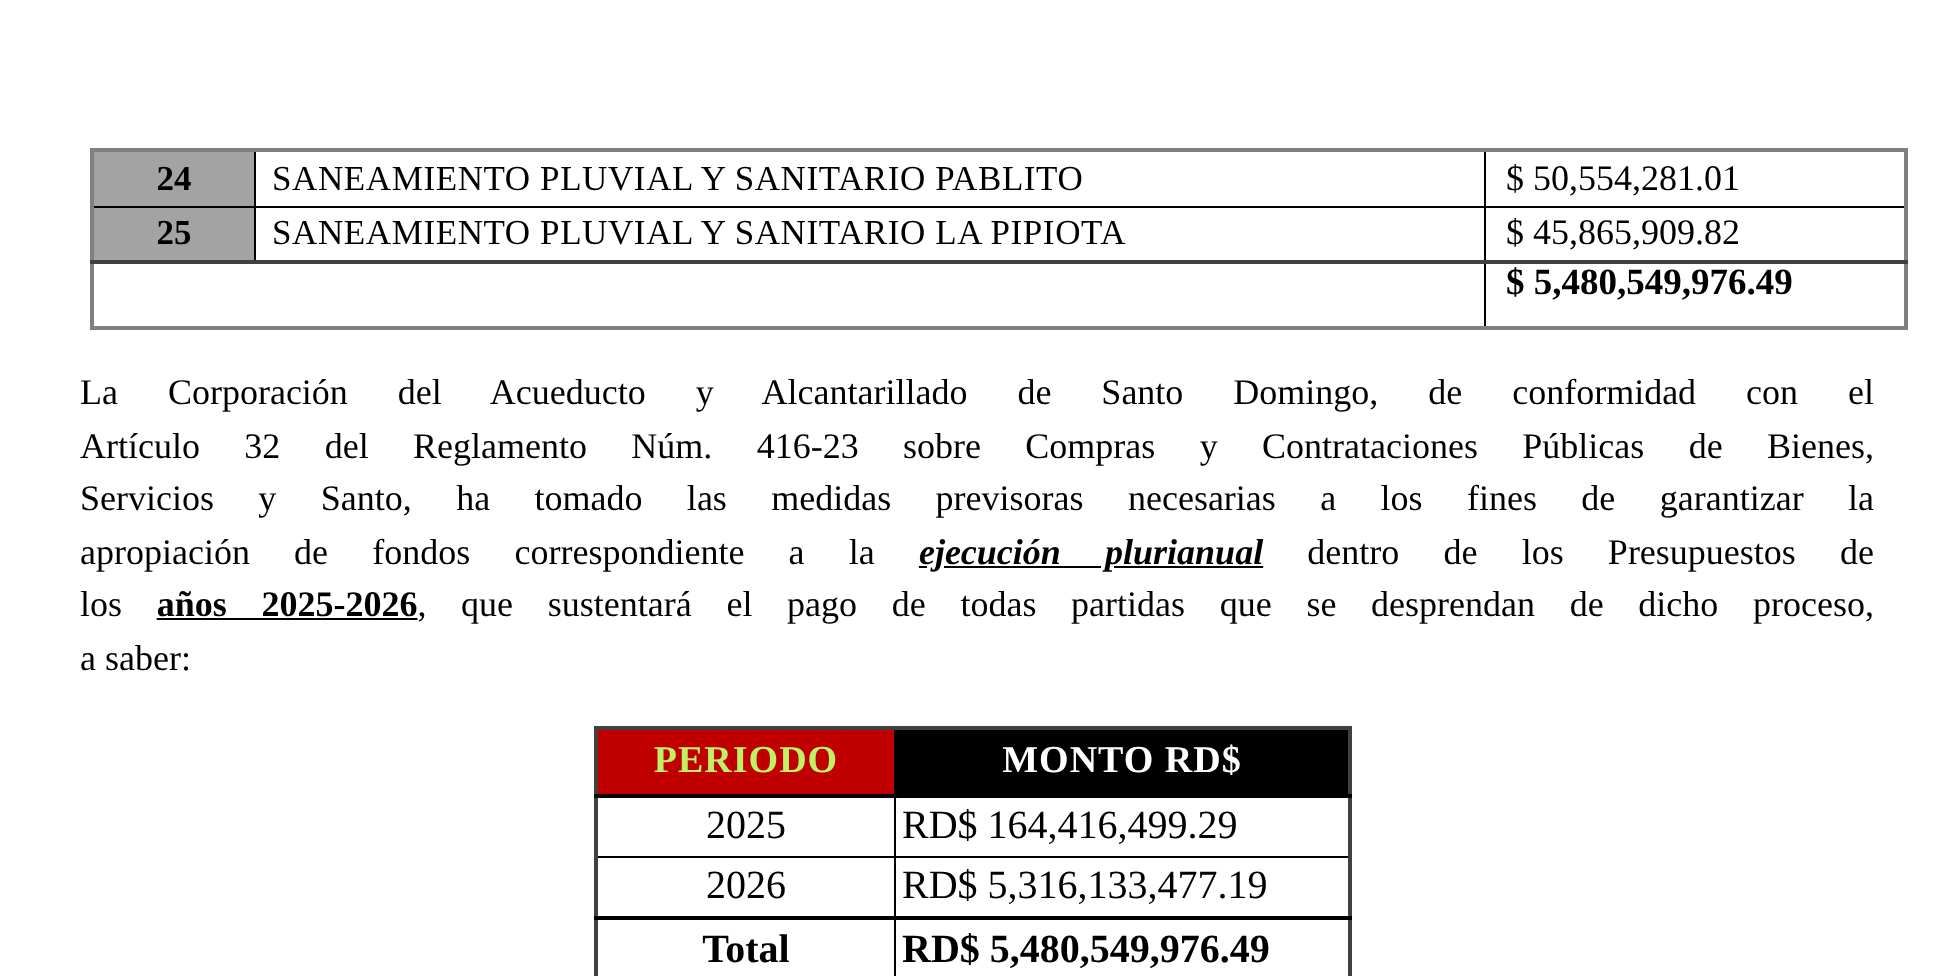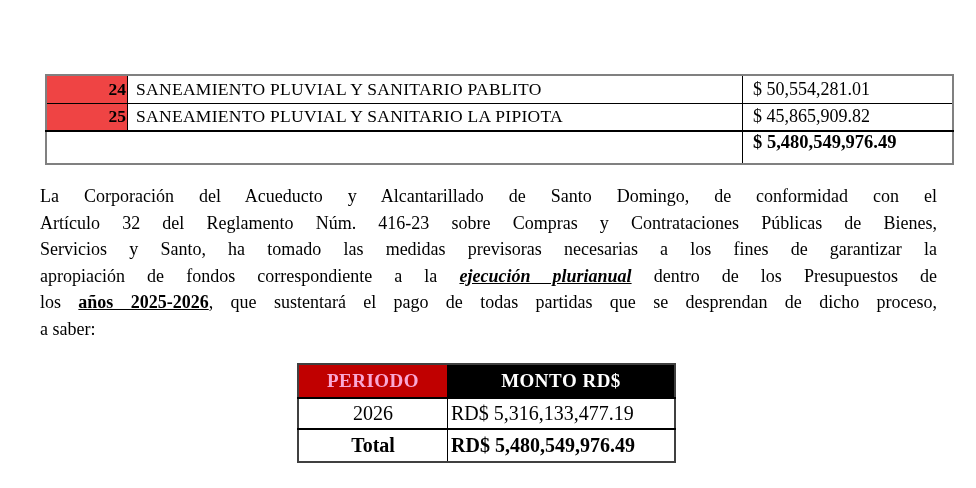--- a/index.html
+++ b/index.html
@@ -29,39 +29,39 @@
   table.t1 td {
     border: 1px solid #000000;
     font-size: 17.5px;
     overflow: hidden;
     white-space: nowrap;
   }
   table.t1 {
     border: 2px solid #808080;
   }
   table.t1 td.num {
-    background: #ef4444;
-    text-align: right;
+    background: #a3a3a3;
+    text-align: center;
     font-weight: bold;
     width: 78px;
   }
   table.t1 td.desc {
     width: 598px;
     padding: 0 8px;
     letter-spacing: 0.3px;
   }
   table.t1 td.amt {
     width: 189px;
     padding: 0 10px;
     font-size: 18px;
   }
   table.t1 tr.r { height: 28px; }
   table.t1 tr.total-row { height: 33px; }
   table.t1 tr.total-row td {
-    border-top: 2px solid #000000;
+    border-top: 2px solid #404040;
     vertical-align: top;
   }
   table.t1 tr.total-row td.blank { border-right: 1px solid #000; }
   table.t1 tr.total-row td.amt {
     font-weight: bold;
     font-size: 18.5px;
   }
 
   
   .para {
@@ -159,22 +159,26 @@
     <div class="jline">Artículo 32 del Reglamento Núm. 416-23 sobre Compras y Contrataciones Públicas de Bienes,</div>
     <div class="jline">Servicios y Santo, ha tomado las medidas previsoras necesarias a los fines de garantizar la</div>
     <div class="jline"><span>apropiación de fondos correspondiente a la </span><span class="em-italic">ejecución plurianual</span><span> dentro de los Presupuestos de</span></div>
     <div class="jline"><span>los </span><span class="em-bold">años 2025-2026</span><span>, que sustentará el pago de todas partidas que se desprendan de dicho proceso,</span></div>
     <div class="jline last">a saber:</div>
   </div>
 
   <table class="t2">
     <tbody>
         <tr>
-      <th class="col-period" style="background: rgb(192, 0, 0); color: #f9a8d4;">PERIODO</th>
+      <th class="col-period" style="background: rgb(192, 0, 0); color: #bef264;">PERIODO</th>
       <th class="col-amount" style="background: #000000; color: rgb(255, 255, 255);">MONTO RD$</th>
+    </tr>
+    <tr>
+      <td class="period">2025</td>
+      <td class="amount">RD$ 164,416,499.29</td>
     </tr>
     <tr>
       <td class="period">2026</td>
       <td class="amount">RD$ 5,316,133,477.19</td>
     </tr>
     <tr class="total">
       <td class="period">Total</td>
       <td class="amount">RD$ 5,480,549,976.49</td>
     </tr>
   </tbody>

